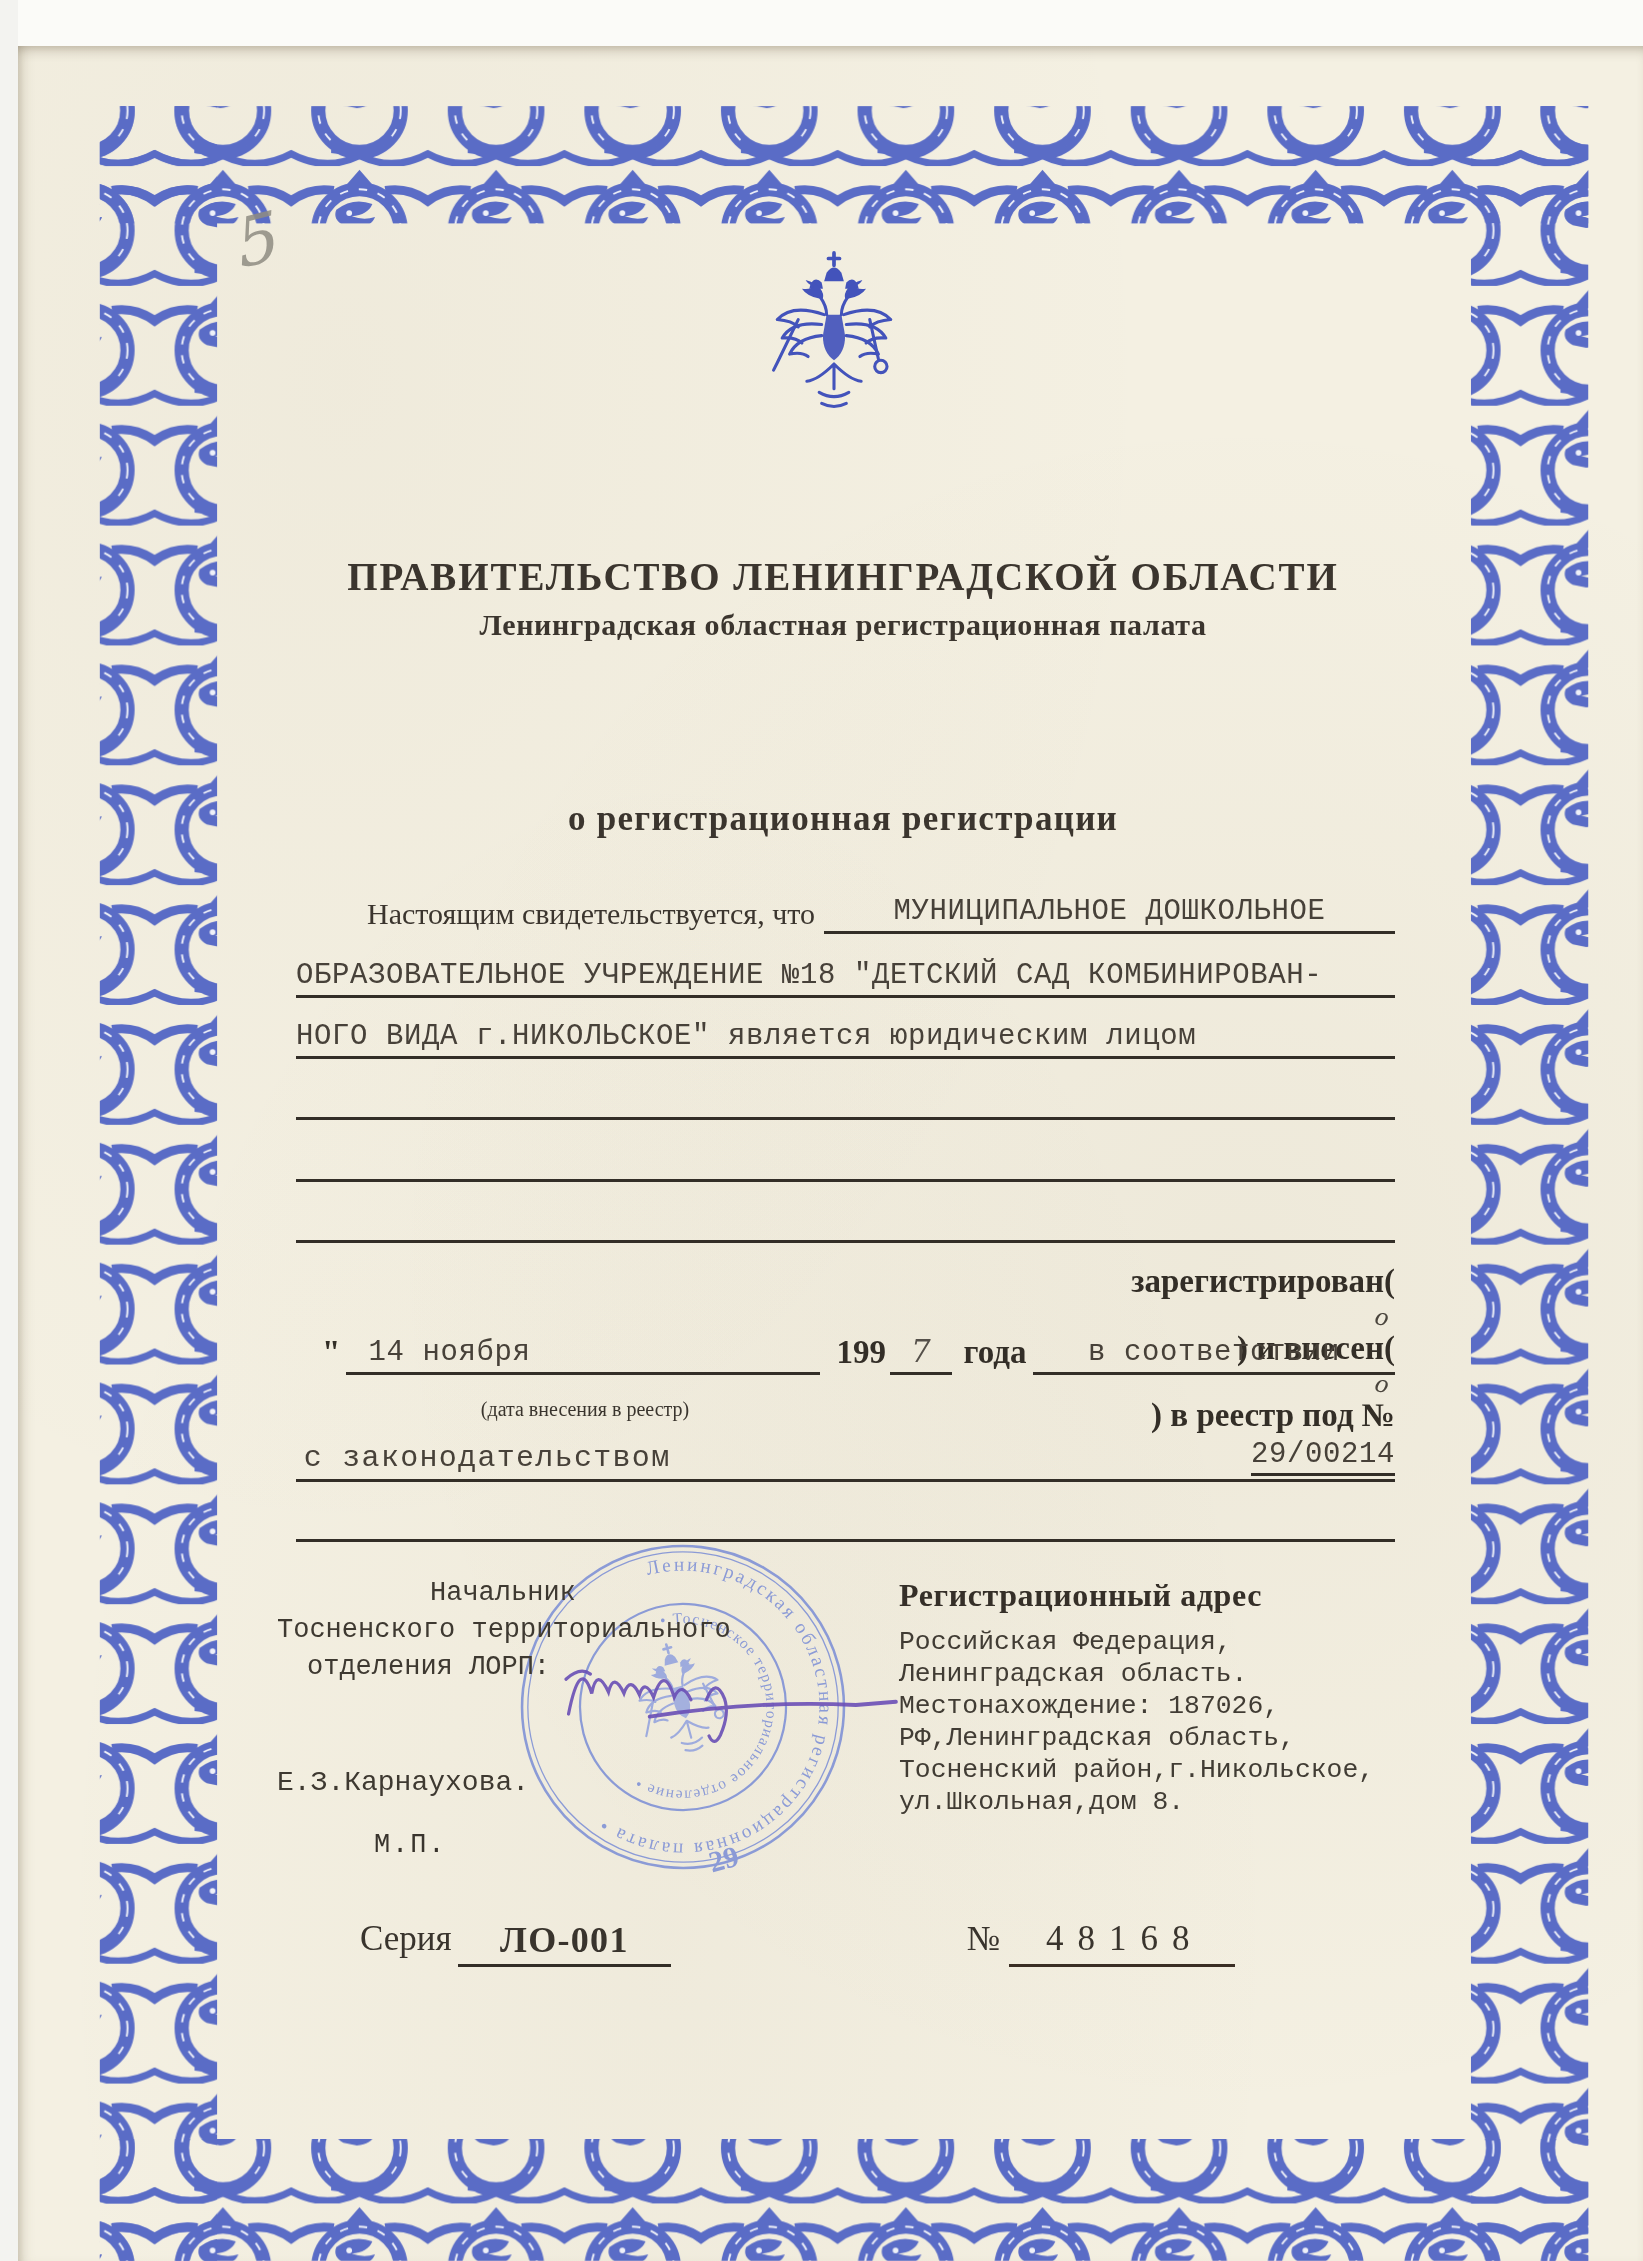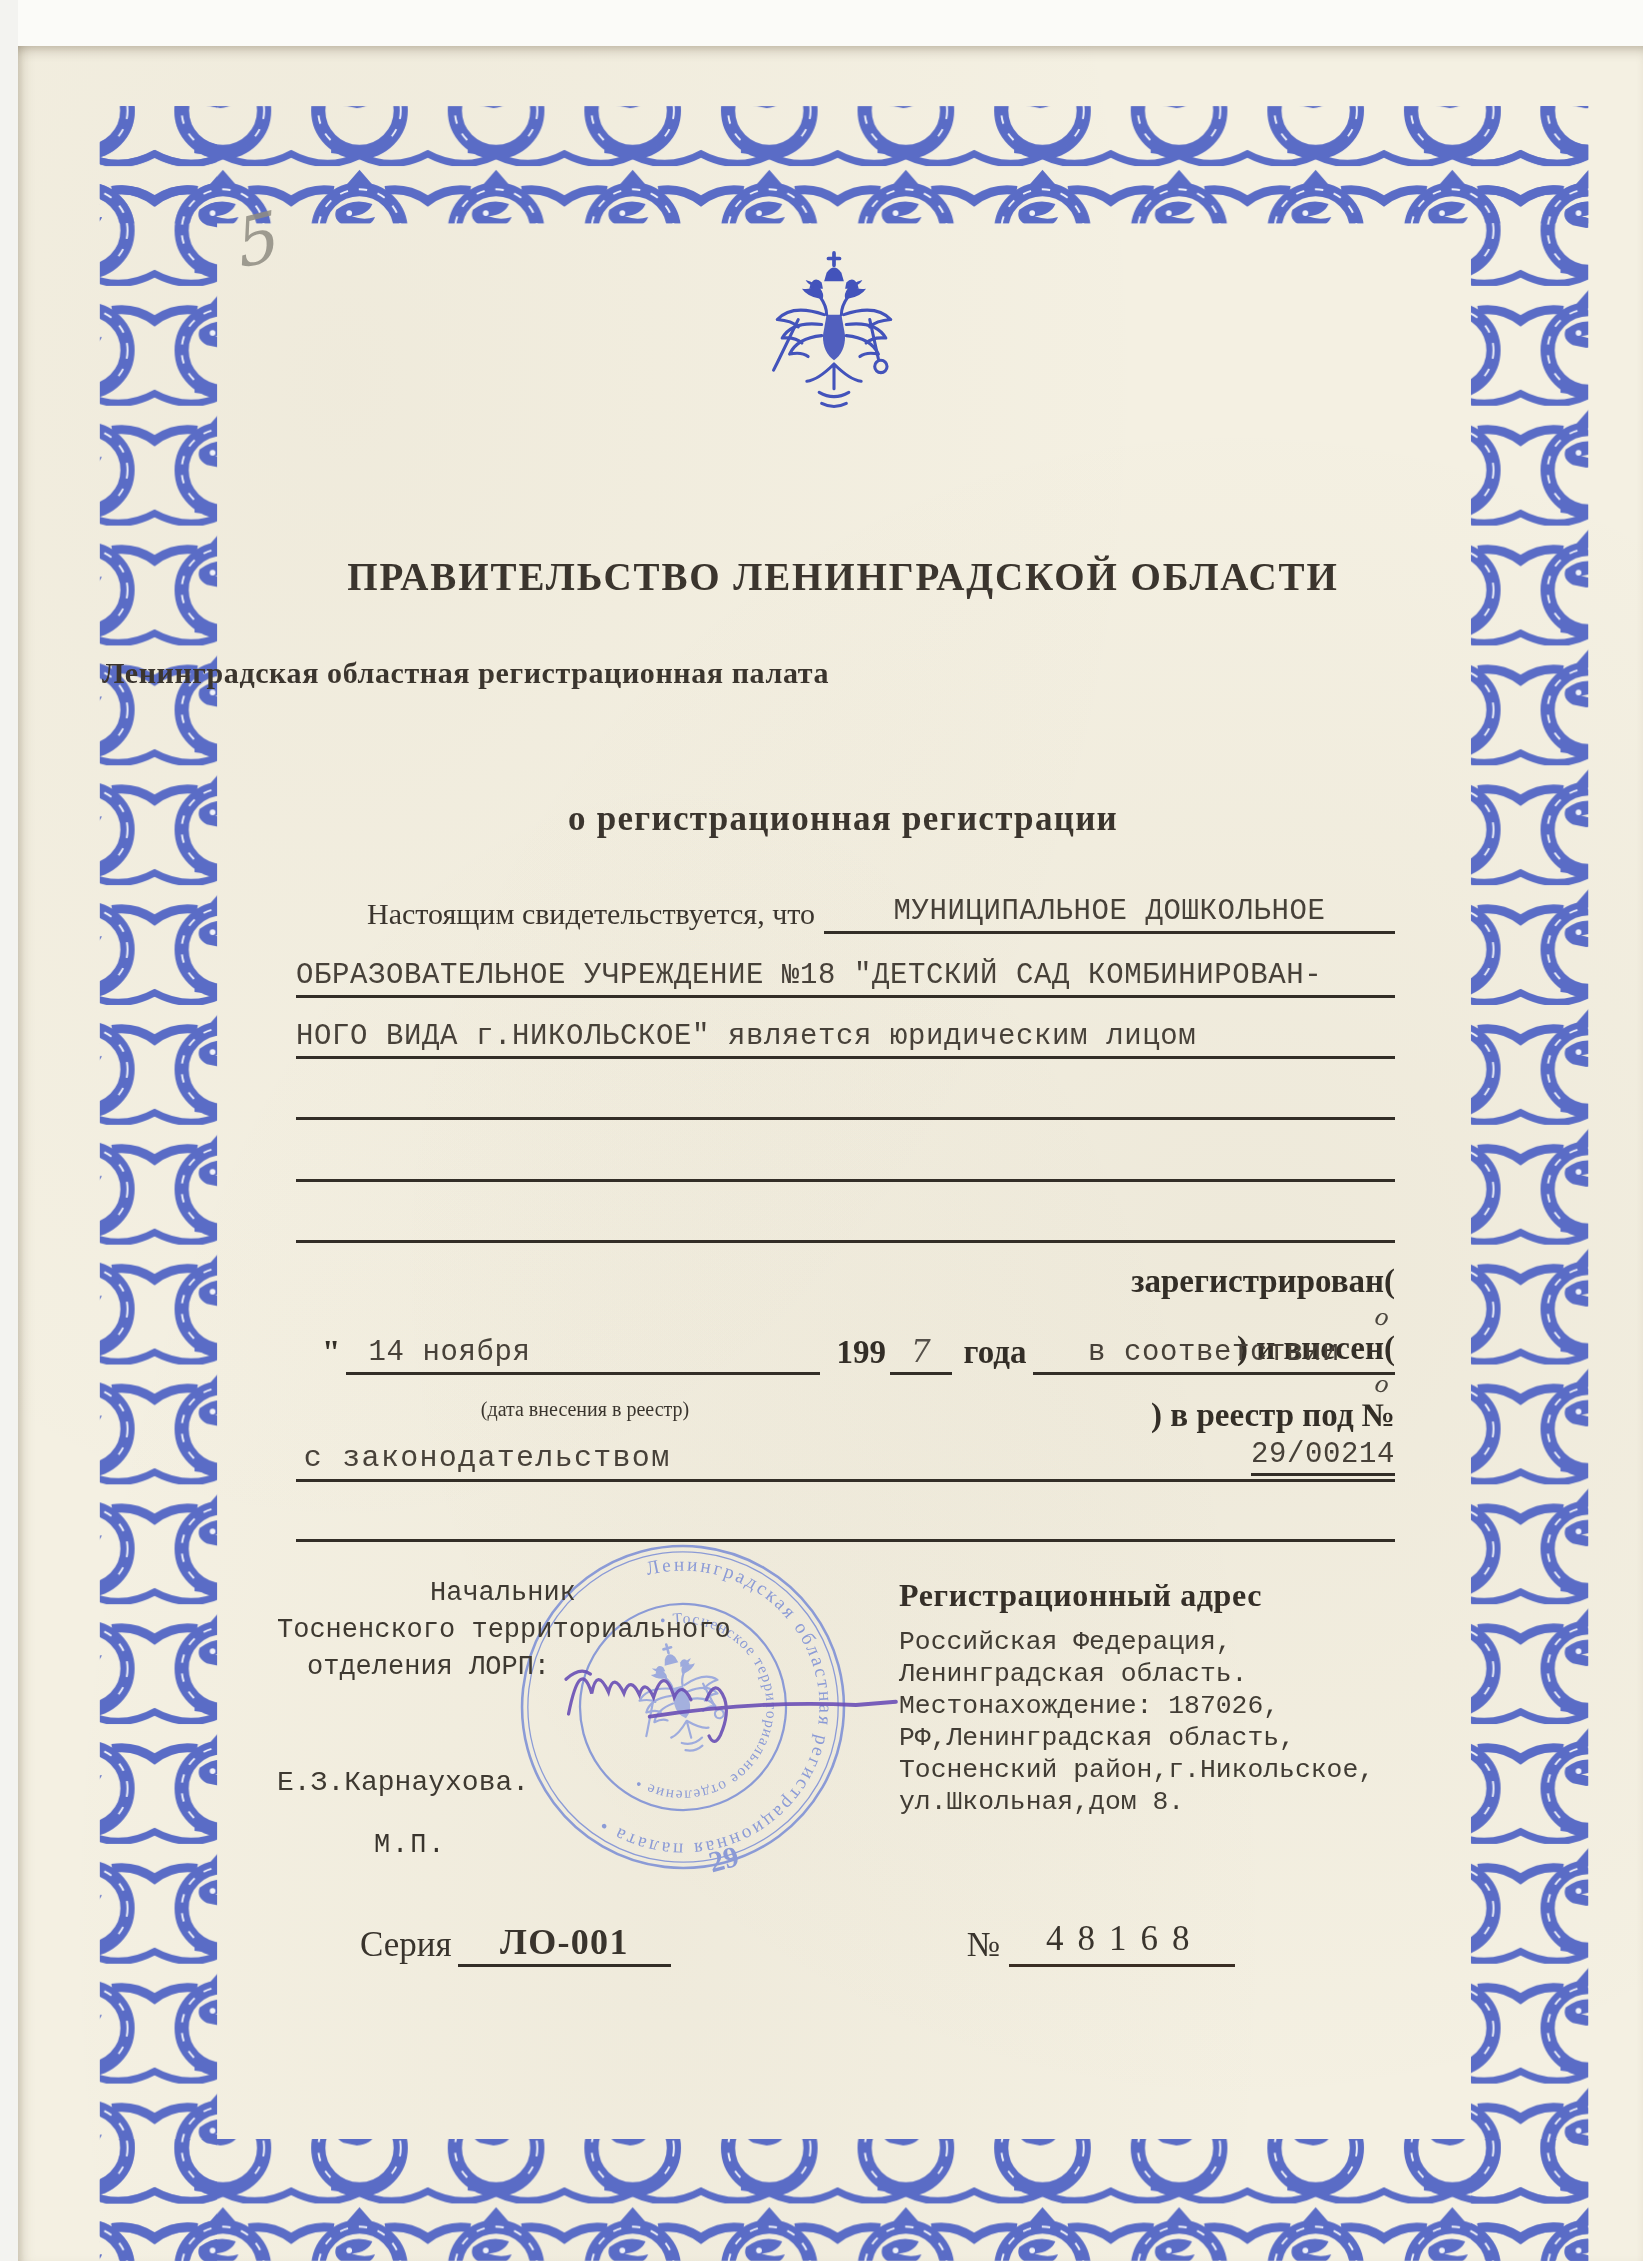--- a/index.html
+++ b/index.html
@@ -10,22 +10,22 @@
     background:
       radial-gradient(ellipse at 20% 15%, rgba(120,100,60,0.04), transparent 45%),
       radial-gradient(ellipse at 75% 55%, rgba(120,100,60,0.05), transparent 50%),
       radial-gradient(ellipse at 40% 85%, rgba(120,100,60,0.04), transparent 45%),
       #f4f0e2;
     box-shadow: inset 0 10.3px 14px -9px rgba(90,75,50,.45), inset 11.6px 0 14px -10.3px rgba(90,75,50,.35);}
   .abs{position:absolute;}
   
   .gov-title{left:84px;top:508px;width:1482px;text-align:center;
     font-size:39px;font-weight:bold;letter-spacing:1.9px;color:#3b352e;}
-  .chamber{left:84px;top:562px;width:1482px;text-align:left;
-    font-size:30px;font-weight:bold;letter-spacing:0.6px;color:#3b352e;margin-top:48px;}
+  .chamber{left:84px;top:562px;width:1482px;text-align:center;
+    font-size:30px;font-weight:bold;letter-spacing:0.6px;color:#3b352e;}
   .cert-title{left:84px;top:638px;width:1482px;text-align:center;
     font-size:70px;font-weight:bold;letter-spacing:9px;color:#3c4fc0;}
   .cert-sub{left:84px;top:753px;width:1482px;text-align:center;
     font-size:35px;font-weight:bold;letter-spacing:1.3px;color:#3b352e;}
   
   .form-line{position:absolute;left:278px;width:1099px;display:flex;align-items:flex-end;}
   .rule{border-bottom:3.2px solid #332e27;}
   .typed{font-family:"Liberation Mono","DejaVu Sans Mono",monospace;color:#474139;}
   .typed-big{font-size:29px;letter-spacing:0.6px;white-space:nowrap;}
   .intro{font-size:30px;color:#3b352e;white-space:nowrap;padding:0 9px 2.6px 71px;}
@@ -41,21 +41,21 @@
     font-size:27px;line-height:37px;color:#3e3931;white-space:nowrap;}
   .sig-name{left:259px;top:1687px;font-family:Liberation Mono, monospace;
     font-size:28px;color:#3e3931;margin-top:34px;}
   .seal-abbr{left:356px;top:1784px;font-size:27px;letter-spacing:1.9px;color:#39342d;
     font-family:"Liberation Mono","DejaVu Sans Mono",monospace;}
   
   .addr-head{left:881px;top:1531px;font-size:32px;font-weight:bold;color:#352f28;letter-spacing:0.6px;}
   .addr-lines{left:881px;top:1580px;width:644px;font-family:"Liberation Mono","DejaVu Sans Mono",monospace;
     font-size:26.4px;line-height:32px;color:#413c34;white-space:nowrap;}
   
-  .footer-row{left:278px;top:1873px;width:1099px;display:flex;align-items:flex-end;}
+  .footer-row{left:278px;top:1873px;width:1099px;display:flex;}
   .series-label{font-size:35px;color:#39342d;padding:0 6.4px 2.6px 64px;}
   .series-val{border-bottom:3.2px solid #332e27;min-width:200px;text-align:center;
     font-size:36px;font-weight:bold;color:#39342d;letter-spacing:1.3px;padding:0 6.4px 1.3px 6.4px;white-space:nowrap;}
   .num-label{font-size:35px;color:#39342d;padding:0 9px 2.6px 296px;}
   .num-val{border-bottom:3.2px solid #3a2e24;min-width:213px;text-align:center;
     font-size:35px;color:#39342d;letter-spacing:14px;padding:0 3.9px 5.2px 9px;white-space:nowrap;}
   .pencil{left:219px;top:155px;font-family:"DejaVu Serif",serif;font-style:italic;
     font-size:67px;color:#8f8c82;transform:rotate(-14deg) skewX(-6deg);opacity:.85;}
   .scan-strip{position:absolute;left:0;top:0;width:100%;height:46px;background:#fbfbf8;}
   .scan-left{position:absolute;left:0;top:0;width:18px;height:100%;background:#f3f3f0;}

